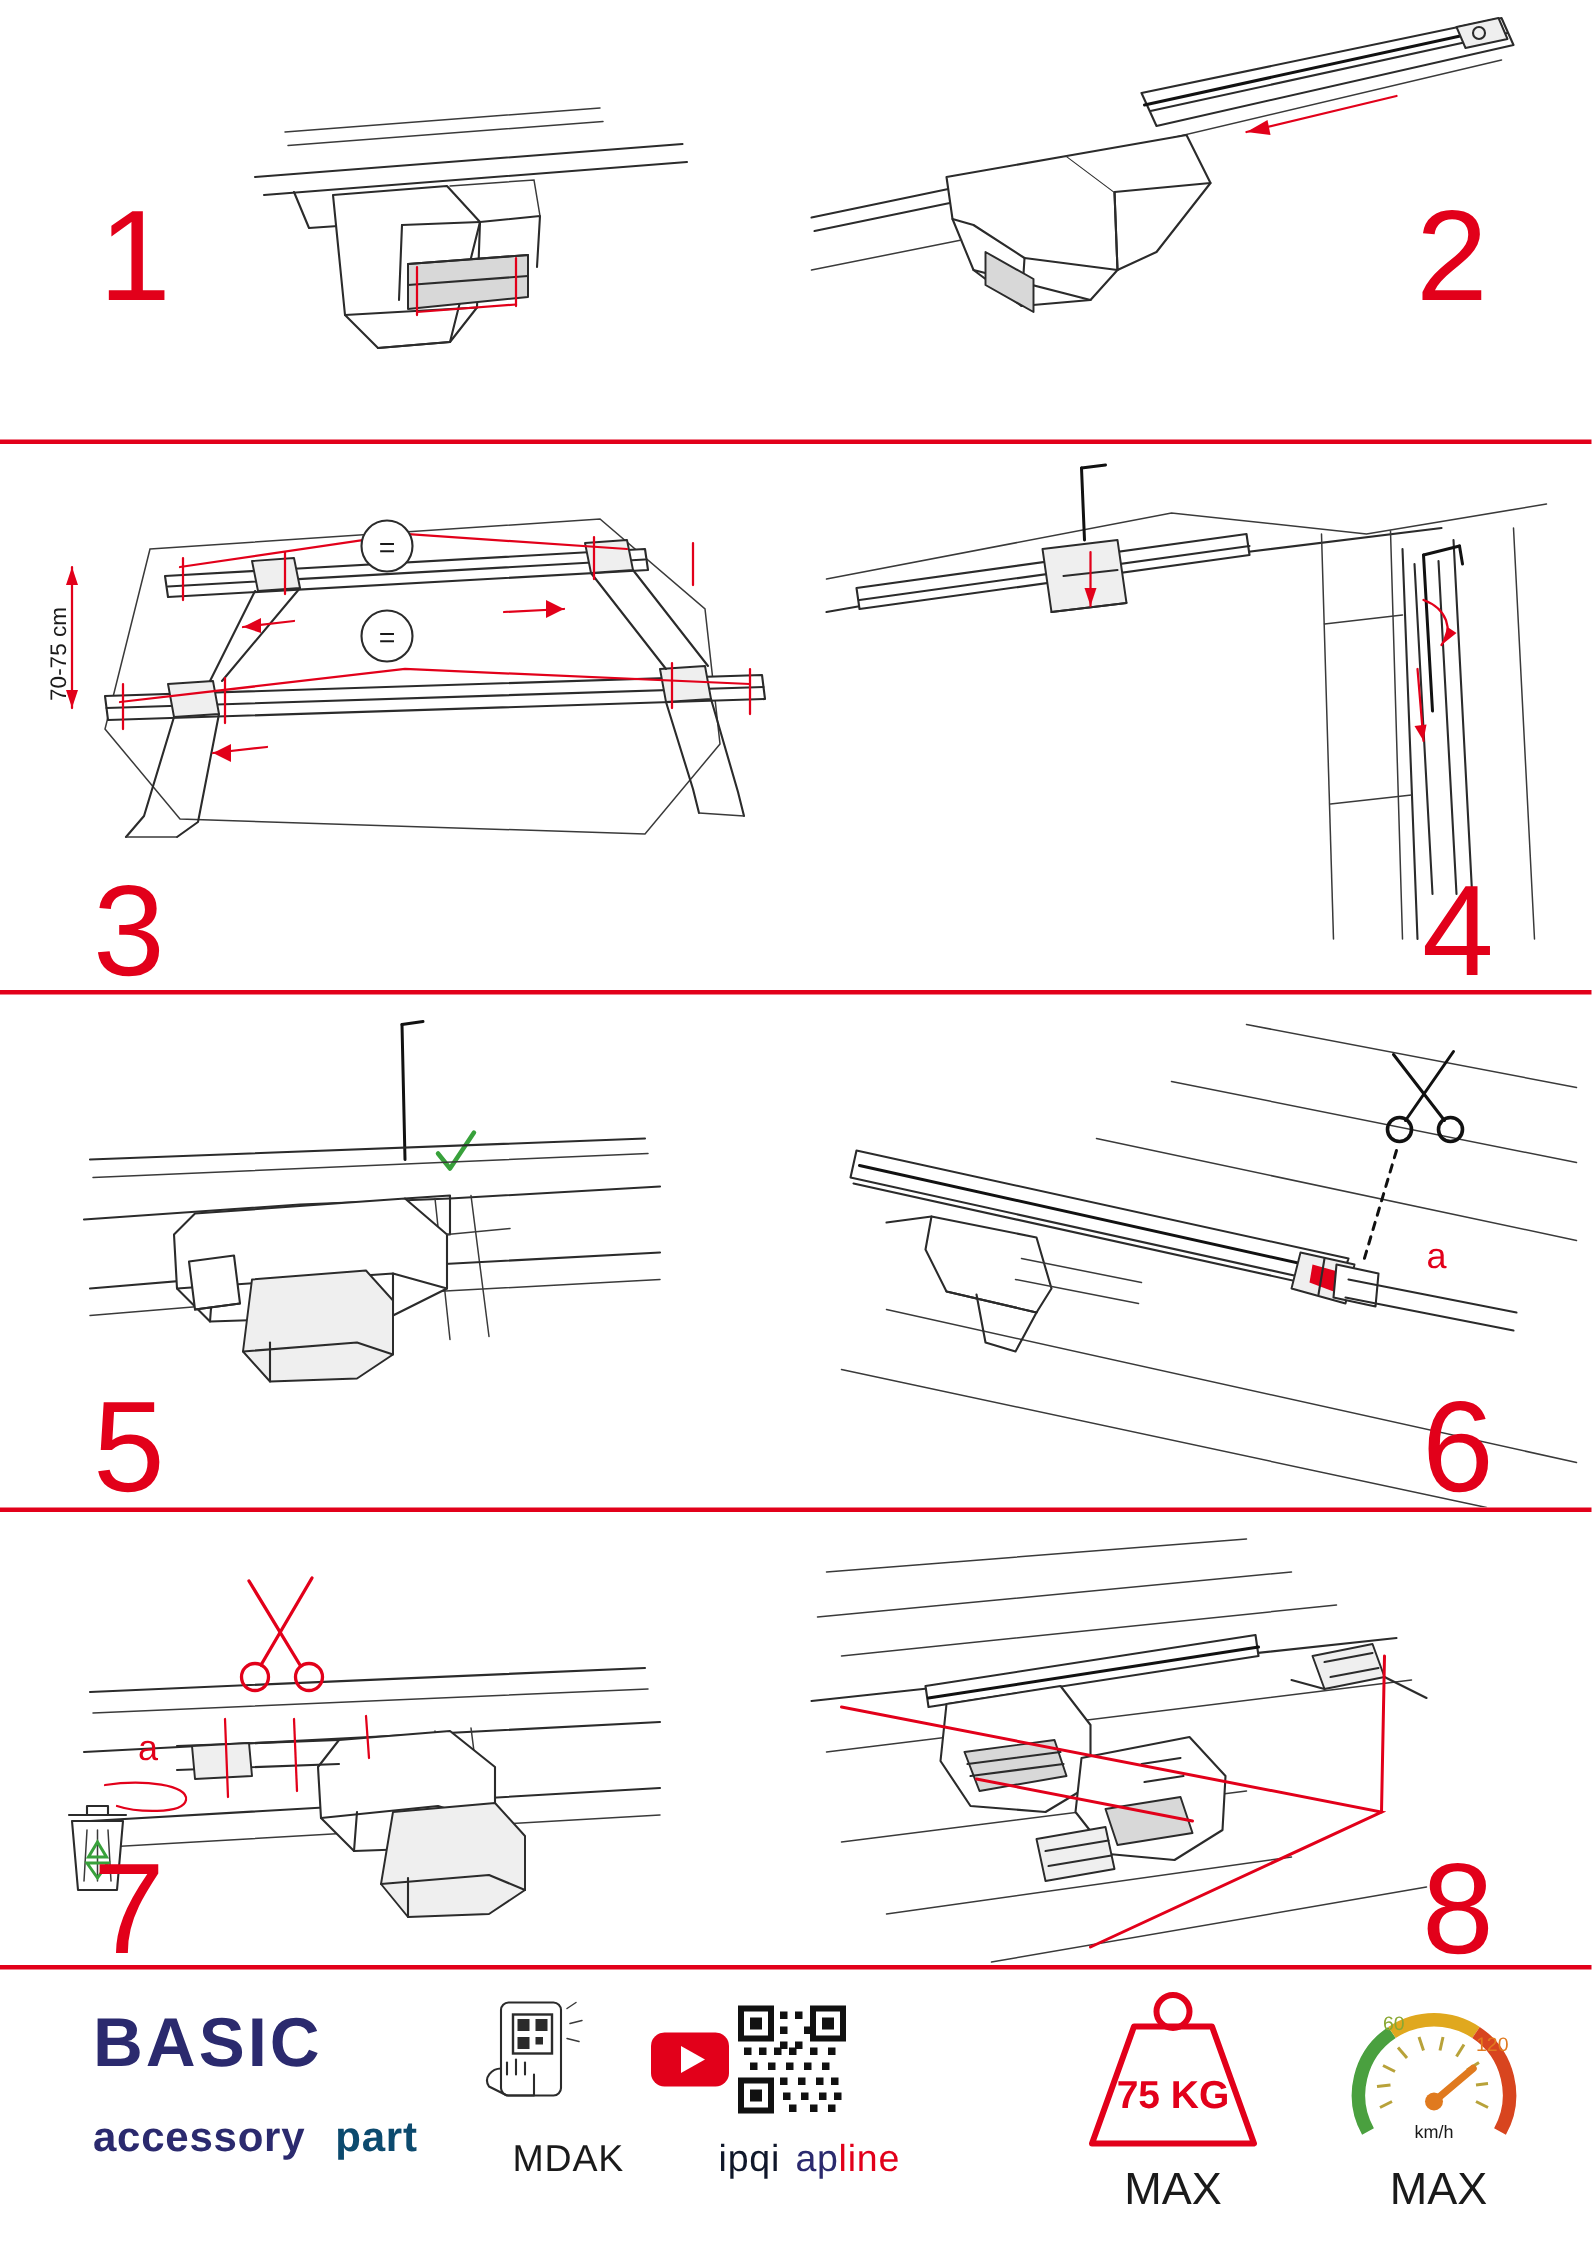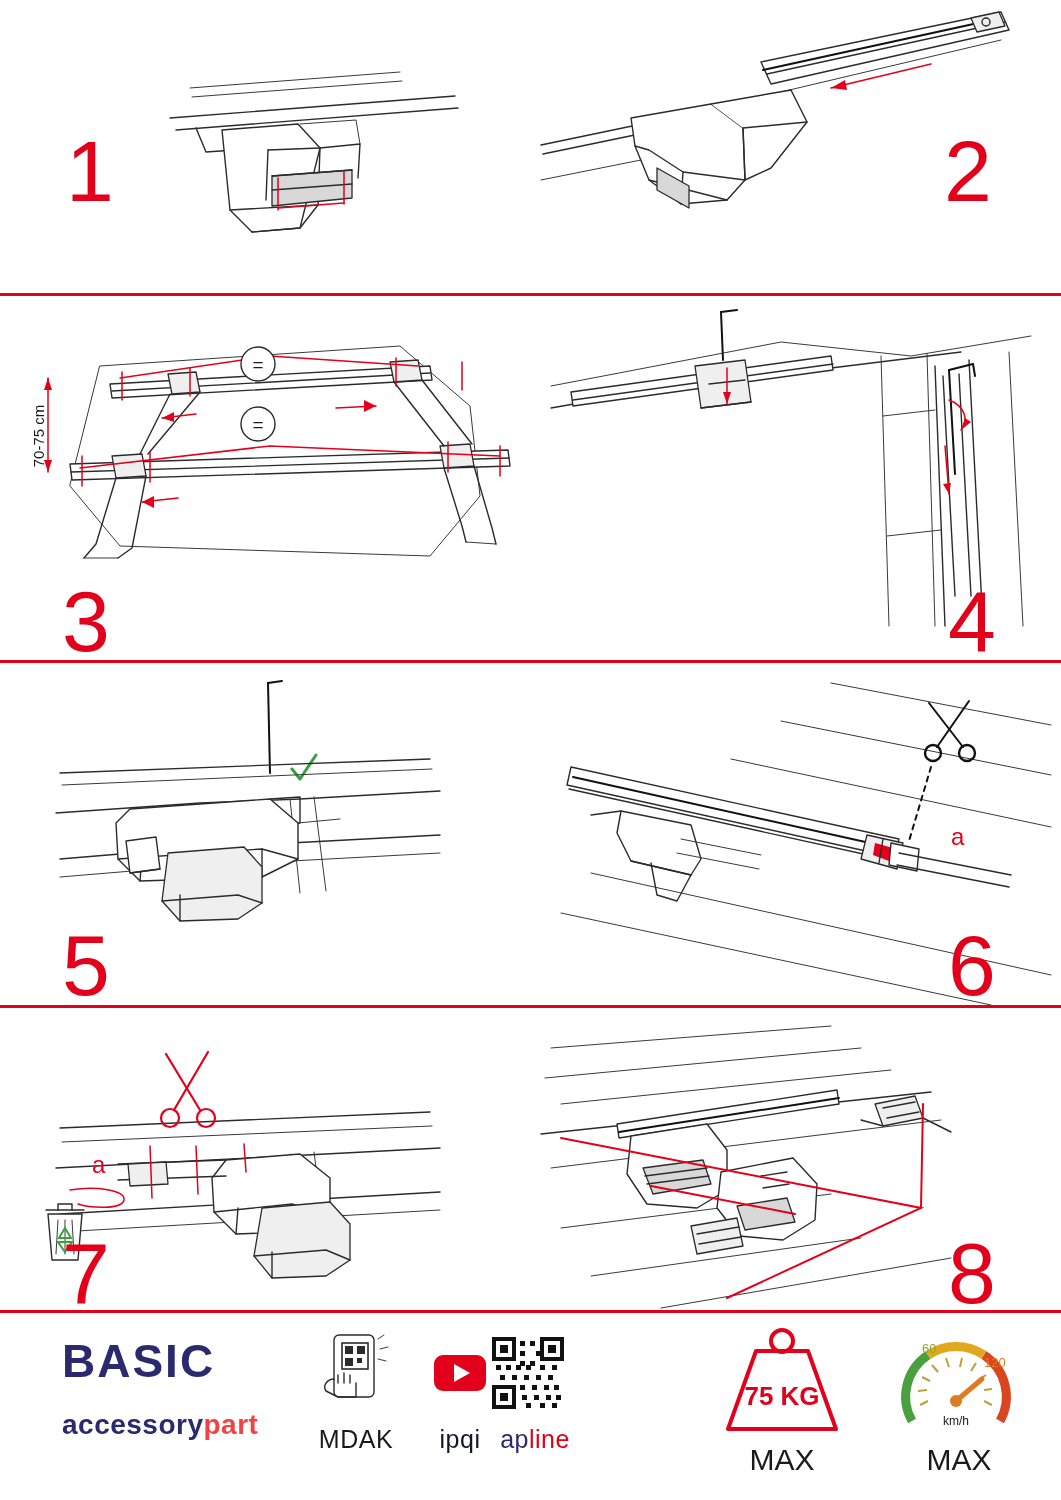--- a/index.html
+++ b/index.html
@@ -45,23 +45,23 @@
   .redf{fill:#e2001a;}
   .green{fill:none;stroke:#38a13b;stroke-width:3;stroke-linecap:round;stroke-linejoin:round;}
   .dash{stroke-dasharray:5 5;}
 
   
   .footer{position:absolute;left:0;top:1313px;width:1061px;height:187px;}
   .brandblock{position:absolute;left:62px;top:23px;width:230px;}
   .brand-basic{font-family:"Liberation Sans",sans-serif;font-weight:700;font-size:46px;letter-spacing:2px;color:#2b2a6e;line-height:50px;}
   .brand-ap{font-family:"Liberation Sans",sans-serif;font-weight:700;font-size:28px;letter-spacing:0.5px;line-height:34px;margin-top:22px;}
   .brand-ap .a{color:#2b2a6e;}
-  .brand-ap .b{color:#ef4444;}
-
-  .logoitem{position:absolute;text-align:center;}
+  .brand-ap .b{color:#0c4a6e;margin-left:20px;}
+
+  .logoitem{position:absolute;text-align:right;}
   .logolabel{font-family:"Liberation Sans",sans-serif;font-size:25px;letter-spacing:0.5px;margin-top:12px;white-space:nowrap;}
   .lbl-mdak{color:#1a1a1a;}
   .lbl-ipqi{color:#0f172a;}
   .lbl-apline{color:#2b2a6e;}
   .lbl-apline .r{color:#e2001a;}
 
   .i-phone{left:296px;top:20px;width:120px;}
   .i-yt{left:400px;top:20px;width:120px;}
   .i-qr{left:470px;top:20px;width:130px;}
 

